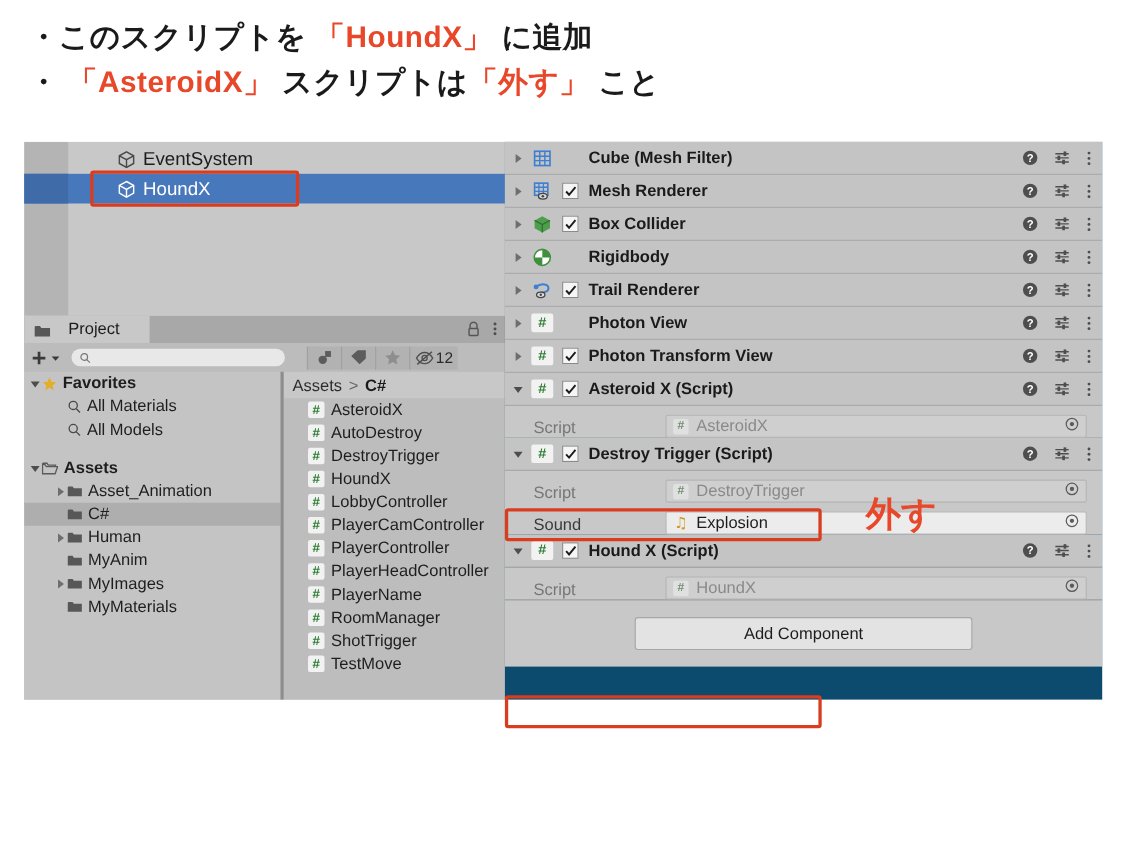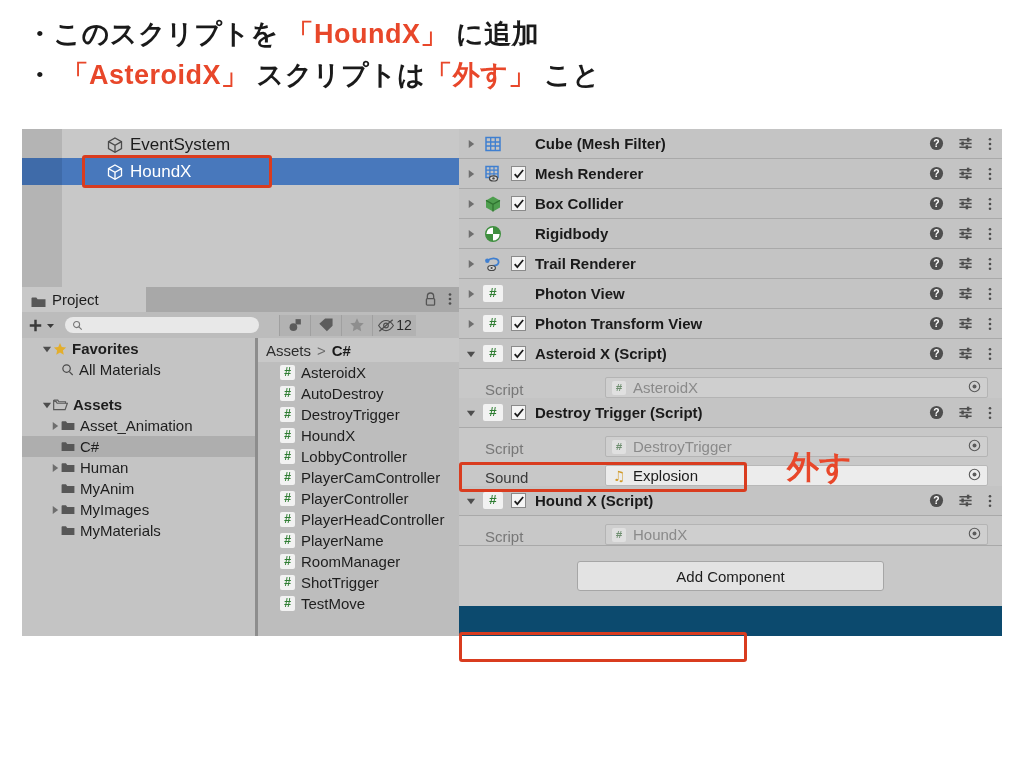--- a/index.html
+++ b/index.html
@@ -40,22 +40,22 @@
   .sel-box{
     position:absolute;border:3px solid #d93c1f;border-radius:3px;
     box-sizing:border-box;pointer-events:none;
   }
   #hier-highlight{left:60px;top:26px;width:190px;height:33px;}
 
   
   #project{position:absolute;left:0;top:158px;width:437px;height:349px;background:#c0c0c0;}
   #proj-tabbar{position:absolute;left:0;top:0;width:437px;height:25px;background:#a8a8a8;}
   #proj-tab{
-    position:absolute;left:0;top:0;width:124px;height:25px;background:#c8c8c8;
-    display:flex;align-items:center;padding-left:9px;box-sizing:border-box;
+    position:absolute;left:0;top:0;width:114px;height:25px;background:#c8c8c8;
+    display:flex;align-items:center;padding-left:9px;box-sizing:border-box;gap:10px;
   }
   #proj-tab .tlabel{font-size:15px;color:#1c1c1c;margin-left:6px;}
   .folder-ico{width:15px;height:12px;flex:0 0 15px;}
   #proj-tab-right{position:absolute;right:6px;top:4px;display:flex;align-items:center;gap:10px;}
 
   #proj-toolbar{position:absolute;left:0;top:25px;width:437px;height:26px;background:#bcbcbc;
                 display:flex;align-items:center;}
   #plus-btn{margin-left:5px;display:flex;align-items:center;gap:2px;cursor:default;}
   #search-box{
     margin-left:10px;width:194px;height:16px;background:#e8e8e8;border-radius:8px;
@@ -67,21 +67,21 @@
   }
   #tool-group{margin-left:20px;display:flex;align-items:center;height:21px;}
   #hidden-count{font-size:14px;color:#2a2a2a;margin-left:1px;}
 
   #proj-tree{position:absolute;left:0;top:51px;width:233px;height:298px;background:#c4c4c4;overflow:hidden;}
   .tree-row{height:21px;display:flex;align-items:center;font-size:15px;color:#1e1e1e;white-space:nowrap;}
   .tree-row.sel{background:#aeaeae;}
   .tree-row .tri{width:13px;flex:0 0 13px;display:flex;align-items:center;justify-content:center;}
   .tree-row .lbl{margin-left:5px;}
   .tree-row.bold .lbl{font-weight:bold;}
-  .ind0{padding-left:18px;}
+  .ind0{padding-left:3px;}
   .ind1{padding-left:26px;}
   .spacer-row{height:14px;}
 
   #proj-divider{position:absolute;left:233px;top:51px;width:3px;height:298px;background:#8d8d8d;}
 
   #proj-files{position:absolute;left:236px;top:51px;width:201px;height:298px;background:#bdbdbd;overflow:hidden;}
   #breadcrumb{height:24px;background:#c8c8c8;display:flex;align-items:center;padding-left:8px;font-size:15px;color:#2d2d2d;}
   #breadcrumb .crumb-sep{margin:0 6px;color:#6a6a6a;}
   #breadcrumb .crumb-cur{font-weight:bold;color:#1a1a1a;}
   .file-row{height:21px;display:flex;align-items:center;padding-left:22px;font-size:15px;color:#1e1e1e;white-space:nowrap;}
@@ -272,20 +272,30 @@
         <div class="tree-row ind1">
           <span class="tri"></span>
           <span style="display: flex; align-items: center;">
             <svg viewBox="0 0 14 14" width="13" height="13">
               <circle cx="6" cy="6" r="4" fill="none" stroke="#4a4a4a" stroke-width="1.3"></circle>
               <path d="M9 9.3 L12.6 12.9" stroke="#4a4a4a" stroke-width="1.3"></path>
             </svg>
           </span>
           <span class="lbl">All Materials</span>
         </div>
+        <div class="tree-row ind1">
+          <span class="tri"></span>
+          <span style="display: flex; align-items: center;">
+            <svg viewBox="0 0 14 14" width="13" height="13">
+              <circle cx="6" cy="6" r="4" fill="none" stroke="#4a4a4a" stroke-width="1.3"></circle>
+              <path d="M9 9.3 L12.6 12.9" stroke="#4a4a4a" stroke-width="1.3"></path>
+            </svg>
+          </span>
+          <span class="lbl">All Models</span>
+        </div>
         <div class="spacer-row"></div>
         <div class="tree-row ind0 bold">
           <span class="tri">
             <svg viewBox="0 0 11 11" width="10" height="10">
               <path d="M1 3 L10 3 L5.5 9 Z" fill="#4d4d4d"></path>
             </svg>
           </span>
           <span style="display: flex; align-items: center;">
             <svg viewBox="0 0 16 13" width="15" height="12">
               <path d="M0.6 2 L0.6 11.6 L13 11.6 L15.4 4.6 L4.4 4.6 L3.2 2.8 L0.6 2 Z" fill="none" stroke="#5a5a5a" stroke-width="1.3"></path>

